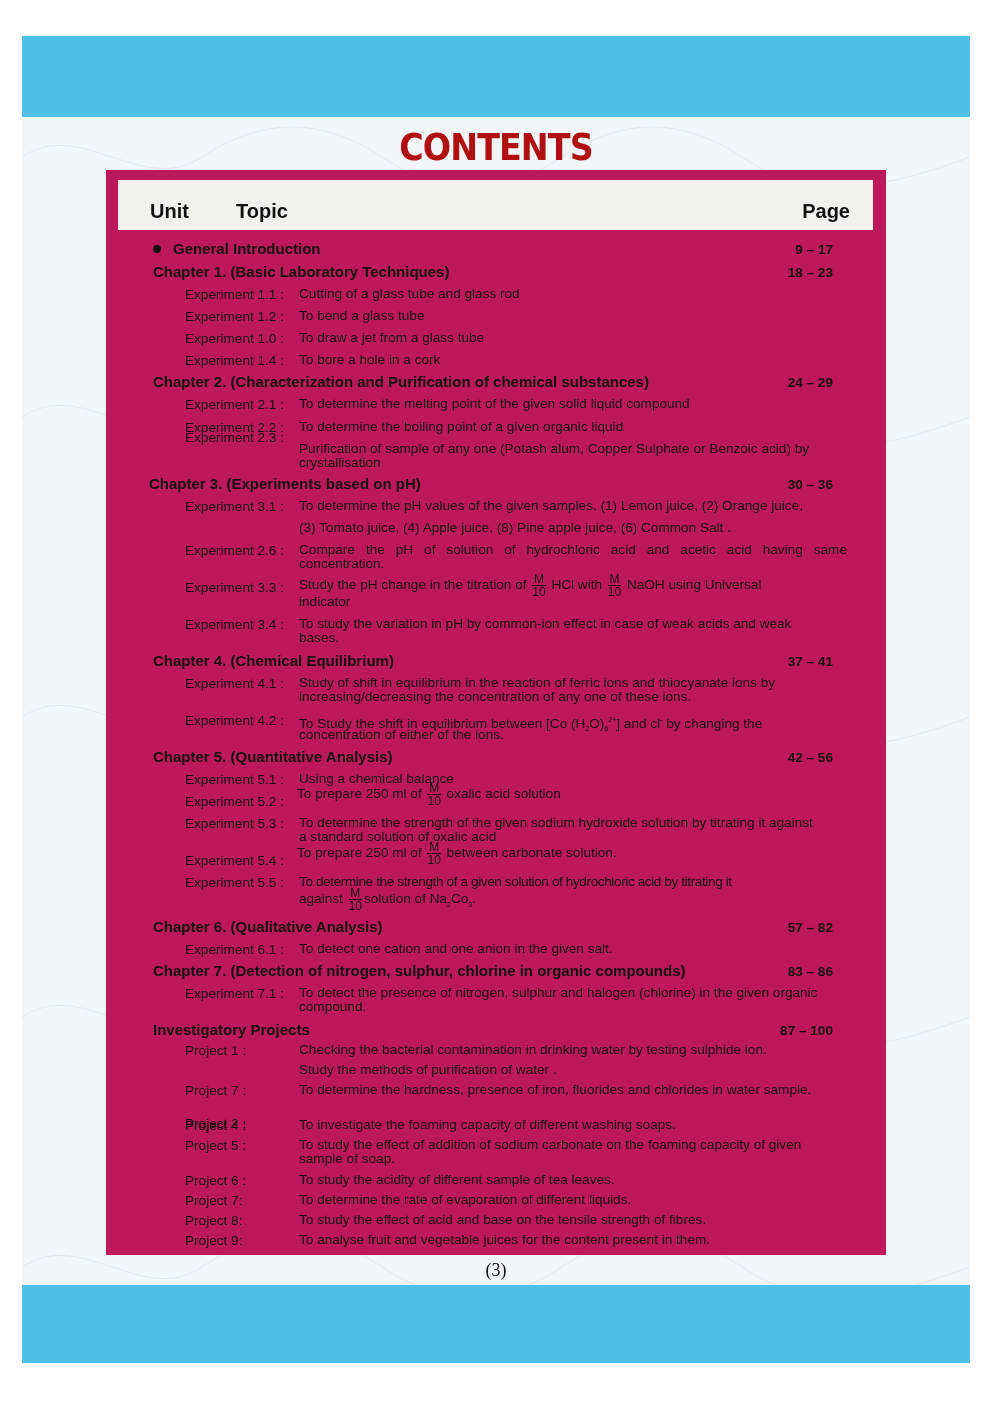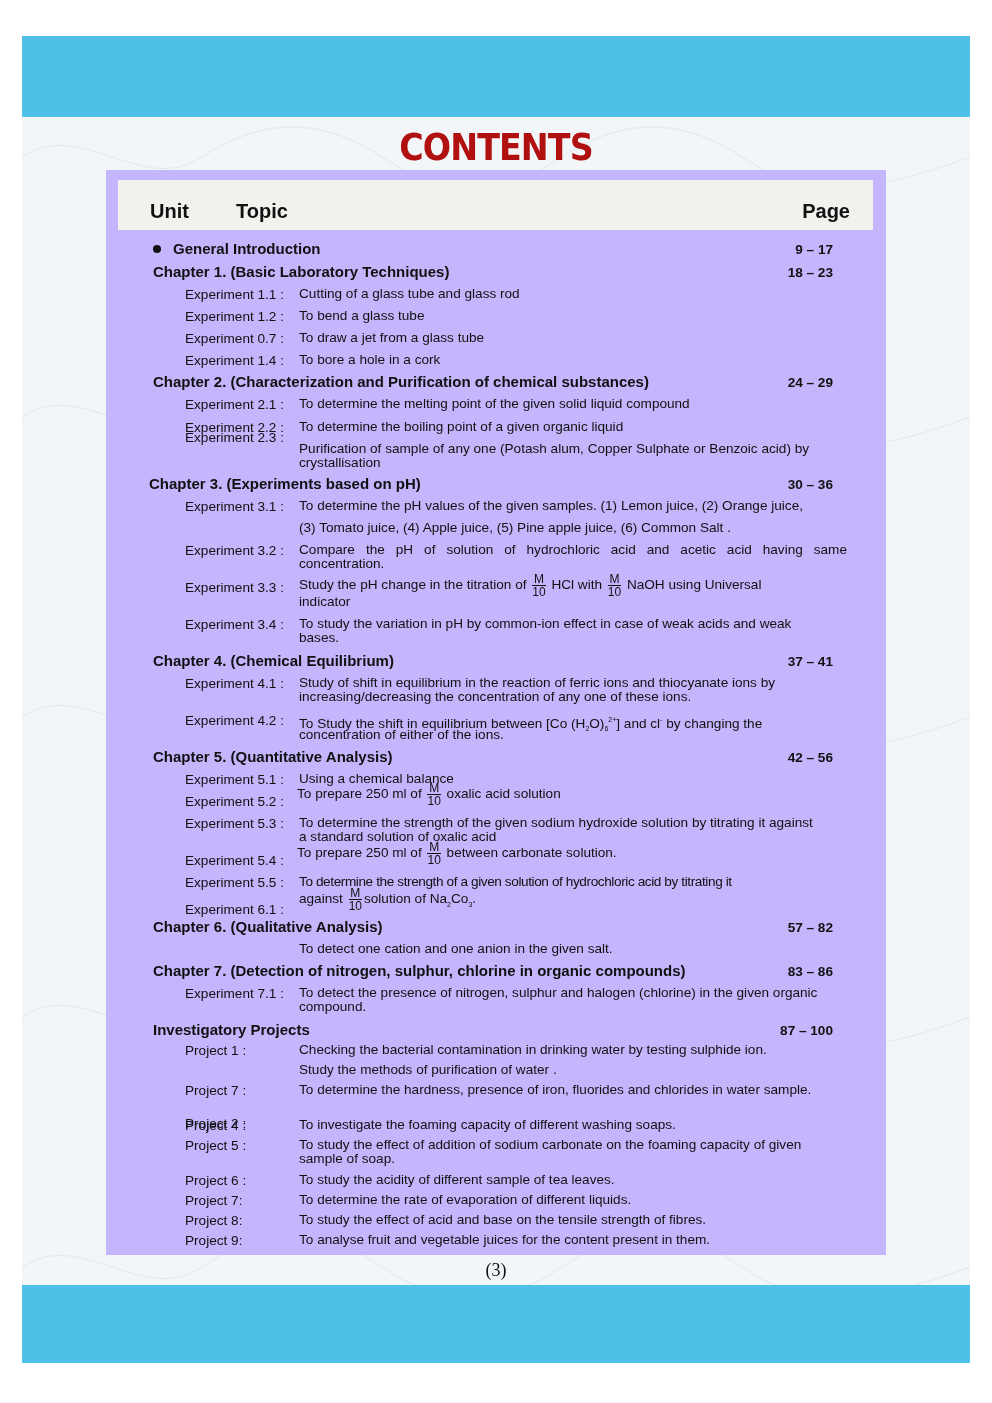--- a/index.html
+++ b/index.html
@@ -6,21 +6,21 @@
   body { width:992px; height:1403px; background:#ffffff; position:relative; overflow:hidden;
          font-family:"Liberation Sans", sans-serif; color:#111; }
   .page { position:absolute; left:22px; top:36px; width:948px; height:1327px; background:#f3f6f9; }
   .band { position:absolute; left:0; width:948px; background:#4fc1e8; }
   .band.top { top:0; height:81px; }
   .band.bottom { top:1249px; height:78px; }
   .pattern { position:absolute; left:0; top:81px; width:948px; height:1168px; overflow:hidden; }
   .title { position:absolute; left:0; width:948px; top:90px; text-align:center;
            font-family:"DejaVu Sans", sans-serif; font-weight:bold; font-size:37px; color:#b01010;
            letter-spacing:-1px; transform:scaleX(0.9); }
-  .box { position:absolute; left:84px; top:134px; width:780px; height:1085px; background:#c4b5fd; }
+  .box { position:absolute; left:84px; top:134px; width:780px; height:1085px; background:#be185d; }
   .hdr { position:absolute; left:12px; top:10px; width:755px; height:50px; background:#f1f1ee;
          font-weight:bold; font-size:20px; }
   .hdr span { position:absolute; top:20px; }
   .rows { position:absolute; left:0; top:0; width:780px; }
   .row { position:absolute; font-size:15px; line-height:14px; white-space:nowrap; }
   .b { font-weight:bold; }
   .pg { position:absolute; font-weight:bold; font-size:13.6px; right:53px; text-align:right; }
   .lab { position:absolute; left:79px; font-size:13.6px; }
   .txt { position:absolute; left:193px; font-size:13.6px; line-height:14px; white-space:normal; width:548px; }
   .frac { display:inline-block; vertical-align:middle; text-align:center; font-size:12px; line-height:12px; margin:0 2px; }
@@ -59,40 +59,40 @@
         <span class="bullet"></span><span>General Introduction</span>
       </div>
       <div class="pg" style="top:72px">9 – 17</div>
 
       <div class="row b" style="left:47px;top:95px">Chapter 1. (Basic Laboratory Techniques)</div>
       <div class="pg" style="top:95px">18 – 23</div>
       <div class="lab" style="top:117px">Experiment 1.1 :</div>
       <div class="txt" style="top:117px">Cutting  of a glass tube and glass rod</div>
       <div class="lab" style="top:139px">Experiment 1.2 :</div>
       <div class="txt" style="top:139px">To bend a glass tube</div>
-      <div class="lab" style="top:161px">Experiment 0.7 :</div>
+      <div class="lab" style="top:161px">Experiment 1.0 :</div>
       <div class="txt" style="top:161px">To draw a jet from a glass tube</div>
       <div class="lab" style="top:183px">Experiment 1.4 :</div>
       <div class="txt" style="top:183px">To bore a hole in a cork</div>
 
       <div class="row b" style="left:47px;top:205px">Chapter 2. (Characterization and Purification of chemical substances)</div>
       <div class="pg" style="top:205px">24 – 29</div>
       <div class="lab" style="top:227px">Experiment 2.1 :</div>
       <div class="txt" style="top:227px">To determine the melting point of the given solid liquid compound</div>
       <div class="lab" style="top:250px">Experiment 2.2 :</div>
       <div class="txt" style="top:250px">To determine the boiling point of a given organic liquid</div>
       <div class="lab" style="top:260px">Experiment 2.3 :</div>
       <div class="txt" style="top:272px">Purification of sample of any one (Potash alum, Copper Sulphate or Benzoic acid) by crystallisation</div>
 
       <div class="row b" style="left:43px;top:307px">Chapter 3. (Experiments based on pH)</div>
       <div class="pg" style="top:307px">30 – 36</div>
       <div class="lab" style="top:329px">Experiment 3.1 :</div>
       <div class="txt" style="top:329px">To determine the pH values of the given samples. (1) Lemon juice, (2) Orange juice,</div>
-      <div class="txt" style="top:351px">(3) Tomato juice, (4) Apple juice, (5) Pine apple juice, (6) Common Salt .</div>
-      <div class="lab" style="top:373px">Experiment 3.2 :</div>
+      <div class="txt" style="top:351px">(3) Tomato juice, (4) Apple juice, (8) Pine apple juice, (6) Common Salt .</div>
+      <div class="lab" style="top:373px">Experiment 2.6 :</div>
       <div class="txt" style="top:373px;text-align:justify">Compare the pH of solution of hydrochloric acid and acetic acid having same concentration.</div>
       <div class="lab" style="top:410px">Experiment 3.3 :</div>
       <div class="txt" style="top:403px">
         <span>Study the pH change in the titration of</span>
         <span class="frac"><span class="n">M</span><span class="d">10</span></span>
         <span>HCl with</span>
         <span class="frac"><span class="n">M</span><span class="d">10</span></span>
         <span>NaOH using Universal</span>
       </div>
       <div class="txt" style="top:425px">indicator</div>
@@ -129,21 +129,21 @@
       </div>
       <div class="lab" style="top:705px">Experiment 5.5 :</div>
       <div class="txt" style="top:705px;letter-spacing:-0.4px">To determine the strength of a given solution of hydrochloric acid by titrating it</div>
       <div class="txt" style="top:717px">
         <span>against</span>
         <span class="frac"><span class="n">M</span><span class="d">10</span></span><span>solution of Na</span><sub style="font-size:7px">2</sub><span>Co</span><sub style="font-size:7px">3</sub><span>.</span>
       </div>
 
       <div class="row b" style="left:47px;top:750px">Chapter 6. (Qualitative Analysis)</div>
       <div class="pg" style="top:750px">57 – 82</div>
-      <div class="lab" style="top:732px">Experiment 6.1 :</div>
+      <div class="lab" style="top:772px">Experiment 6.1 :</div>
       <div class="txt" style="top:772px">To detect one cation and one anion in the given salt.</div>
 
       <div class="row b" style="left:47px;top:794px">Chapter 7. (Detection of nitrogen, sulphur, chlorine in organic compounds)</div>
       <div class="pg" style="top:794px">83 – 86</div>
       <div class="lab" style="top:816px">Experiment 7.1 :</div>
       <div class="txt" style="top:816px;width:530px">To detect the presence of nitrogen, sulphur and halogen (chlorine) in the given organic compound.</div>
 
       <div class="row b" style="left:47px;top:853px">Investigatory Projects</div>
       <div class="pg" style="top:853px">87 – 100</div>
 

